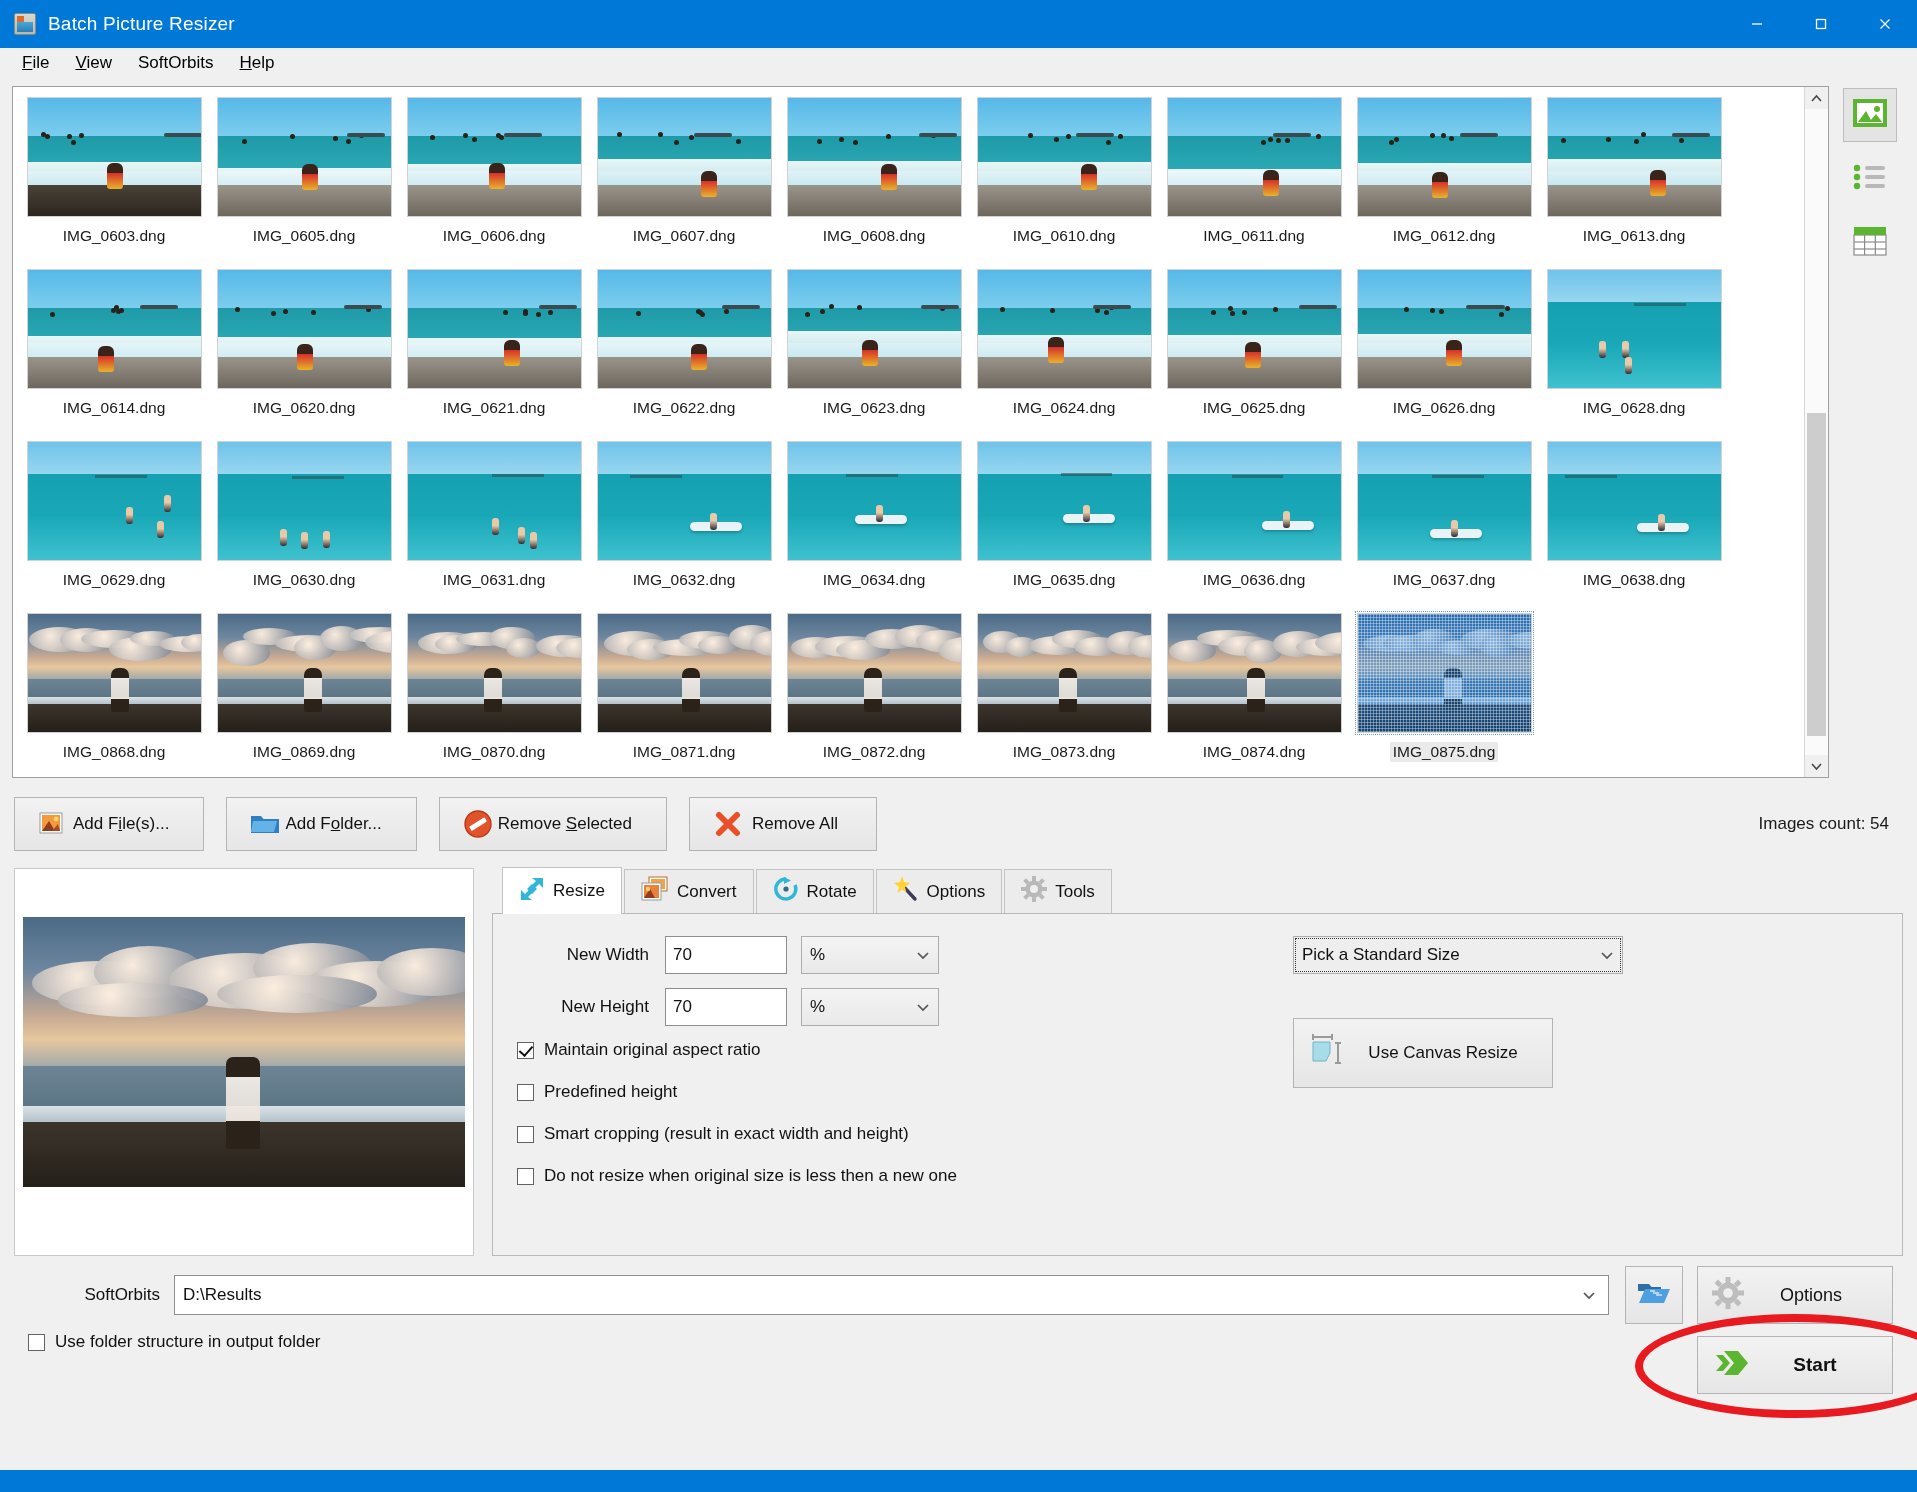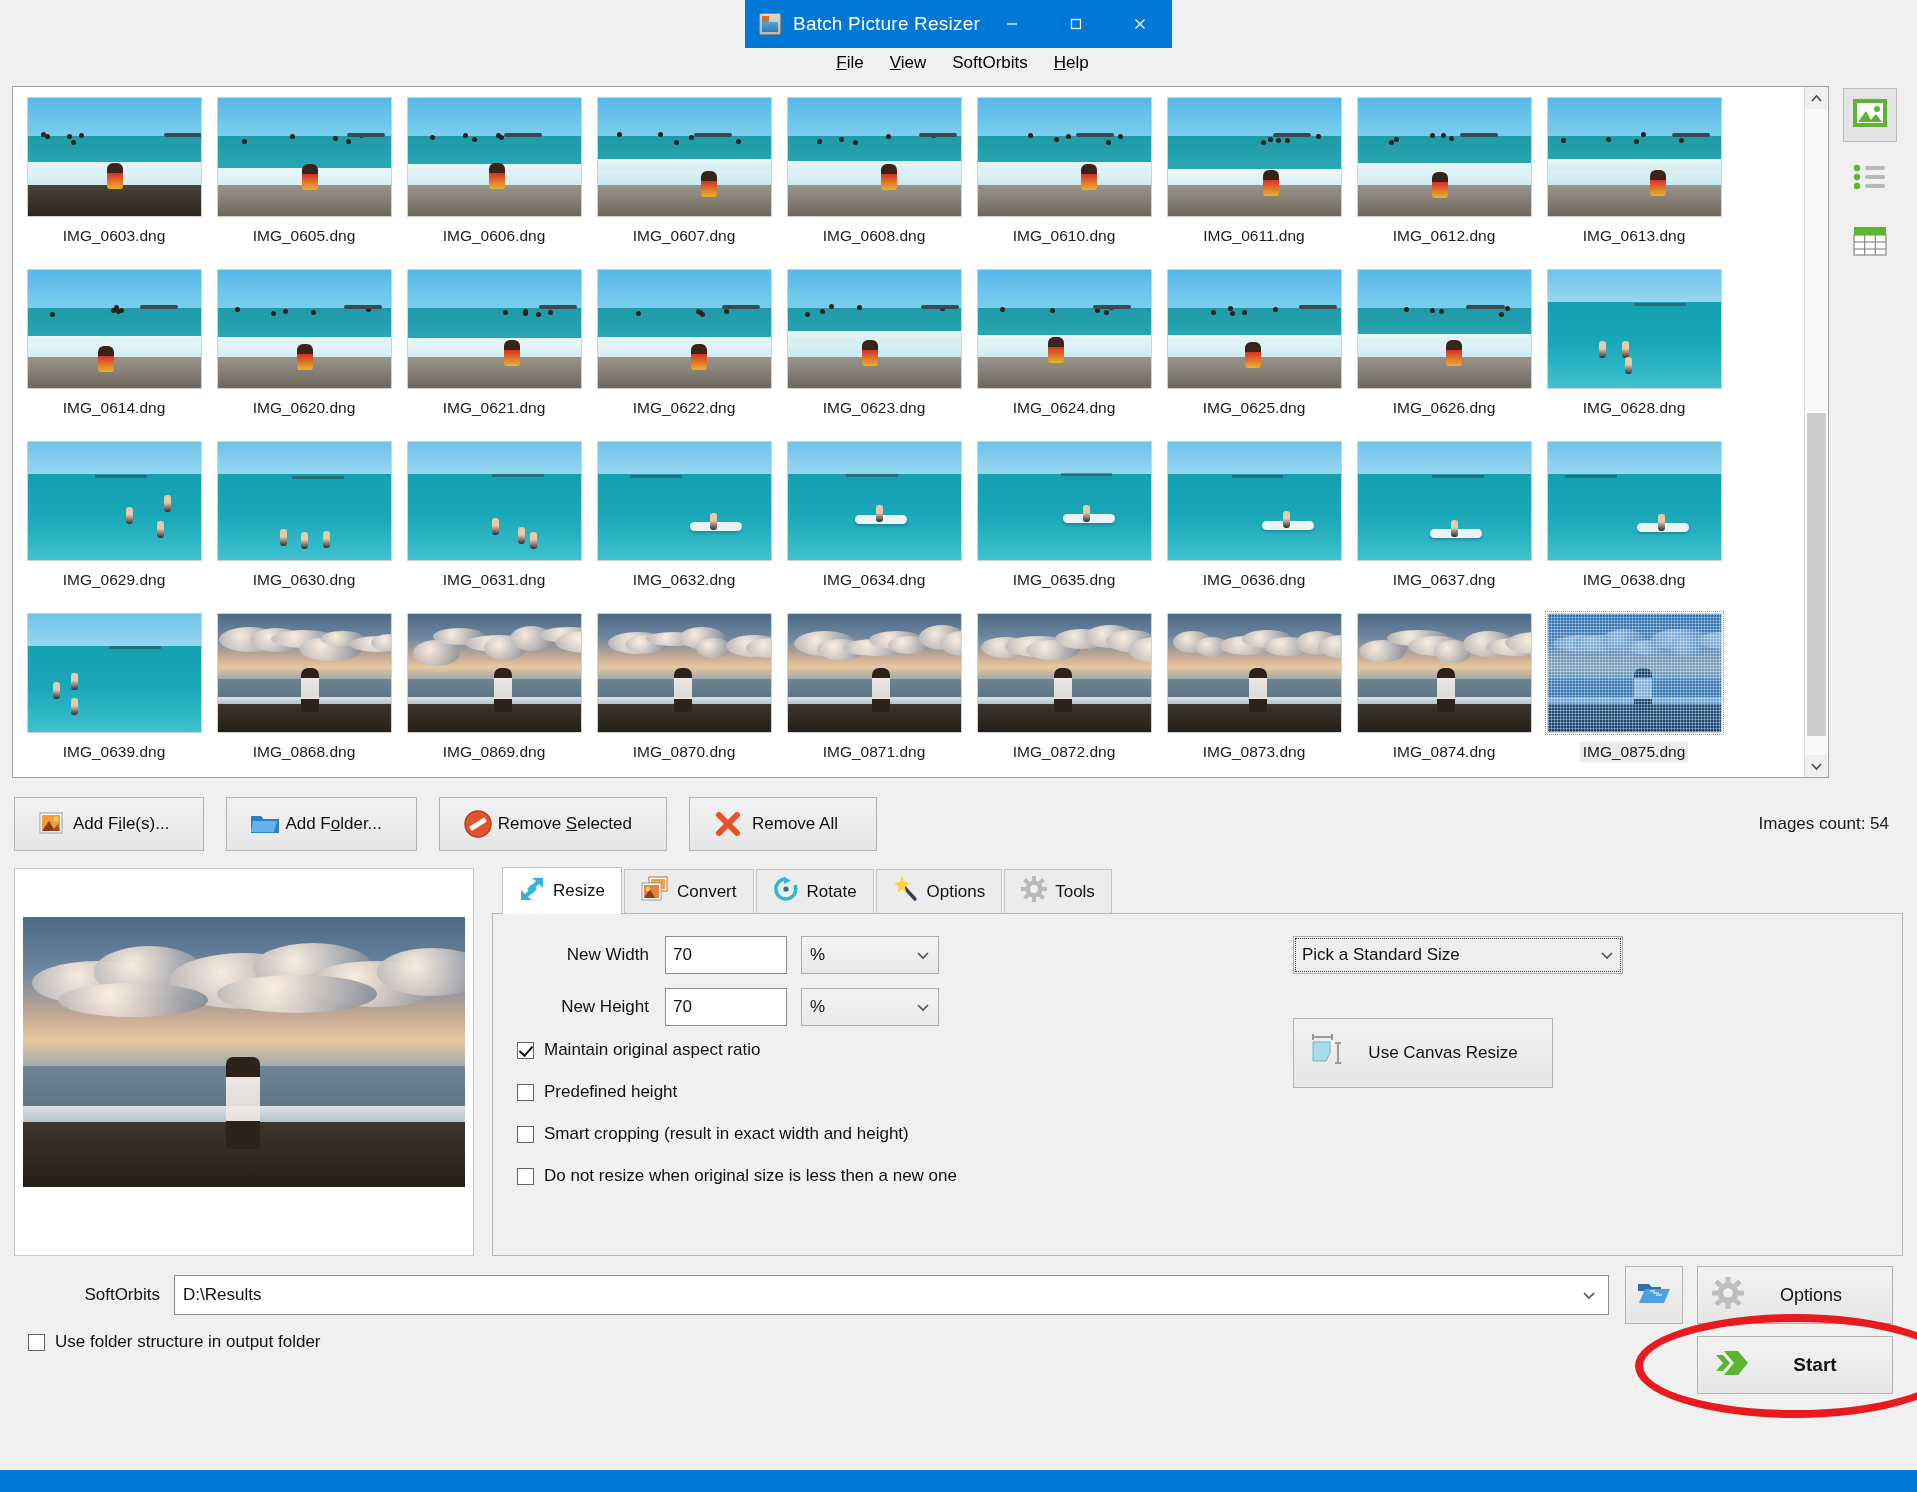--- a/index.html
+++ b/index.html
@@ -6,21 +6,21 @@
   html, body {
     width: 1917px; height: 1492px;
     background: #f0f0f0;
     font-family: "Liberation Sans", sans-serif;
     overflow: hidden;
   }
   #app {
     position: relative;
     width: 1917px; height: 1492px;
     background: #f0f0f0;
-    display: flex; flex-direction: column; align-items: center;
+    display: flex; flex-direction: column;
   }
 
   
   .titlebar {
     height: 48px;
     background: #0078d7;
     display: flex; align-items: center;
     flex: 0 0 48px;
   }
   .title-icon {
@@ -901,33 +901,20 @@
               <div class="thumb-img">
          <div class="sc sea-wide">
                   <div class="sky"></div>
                   <div class="sea"></div>
               <div class="hline" style="top:28%;left:10%;width:30%;"></div>
               <div class="board" style="left:51.785331890321686%;top:69%;"></div>
                   <div class="person" style="left:64%;top:61.201742673292756%;"></div>
                 </div>
        </div>
        <div class="thumb-label">IMG_0638.dng</div>
-            </div>
-            <div class="thumb-cell">
-              <div class="thumb-img">
-         <div class="sc sea-wide">
-                  <div class="sky"></div>
-                  <div class="sea"></div>
-              <div class="hline" style="top:27%;left:47%;width:30%;"></div>
-              <div class="person" style="left:15%;top:58%;"></div>
-                  <div class="person" style="left:25%;top:50%;"></div>
-                  <div class="person" style="left:25%;top:71%;"></div>
-                </div>
-       </div>
-       <div class="thumb-label">IMG_0639.dng</div>
             </div>
             <div class="thumb-cell">
               <div class="thumb-img">
          <div class="sc sunset">
                   <div class="sky"></div>
                   <div class="clouds">
                     <i style="left:1%;top:11%;
                width:61px;height:25px;"></i>
                     <i style="left:19%;top:12%;
                width:53px;height:24px;"></i>

